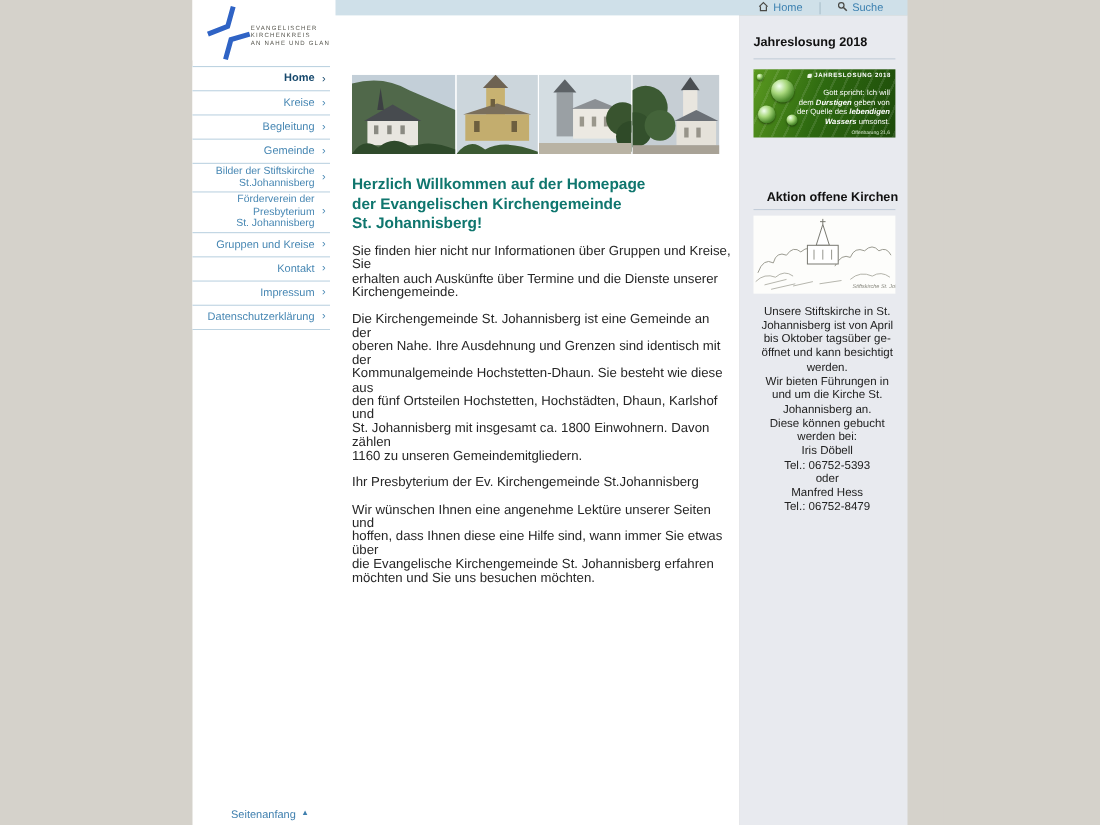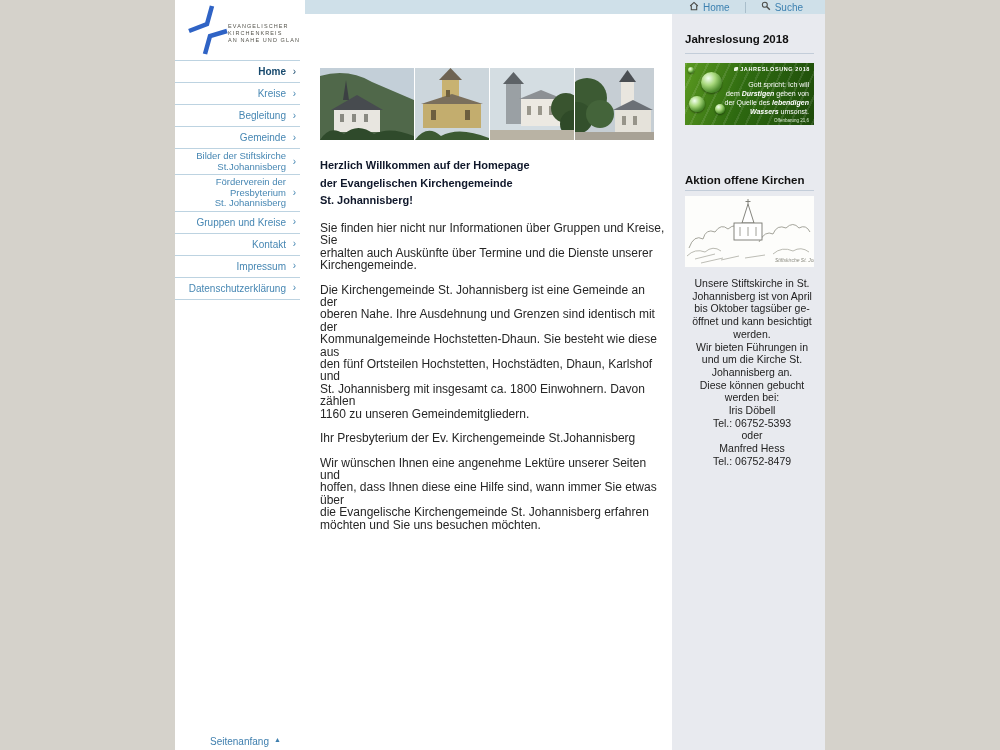--- a/index.html
+++ b/index.html
@@ -21,21 +21,21 @@
   .nav { position:absolute; left:175px; top:60px; width:125px; }
   .nav-item { position:relative; border-top:1px solid #bdd3e1; text-align:right; padding:5px 14px 5px 2px; font-size:10px; line-height:11px; color:#4787b3; white-space:pre-line; cursor:pointer; background:#fff; }
   .nav-item.two-line { padding:2px 14px 2px 2px; font-size:9.5px; line-height:10.5px; }
   .nav-item.active { color:#17496d; font-weight:bold; }
   .nav-item .arrow { position:absolute; right:4px; top:50%; transform:translateY(-52%); font-size:10px; font-weight:normal; }
   .nav-end { border-top:1px solid #bdd3e1; height:0; }
 
   .banner { position:absolute; left:320px; top:68px; height:72px; display:flex; gap:1px; background:#fff; }
   .banner svg { display:block; }
 
-  .main-heading { position:absolute; left:320px; top:150px; font-size:11px; line-height:17.5px; font-weight:bold; color:#0f172a; white-space:pre-line; }
+  .main-heading { position:absolute; left:320px; top:150px; font-size:14px; line-height:17.5px; font-weight:bold; color:#0f766e; white-space:pre-line; }
 
   .paragraphs { position:absolute; left:320px; top:222px; width:345px; font-size:12px; line-height:12.4px; color:#262626; }
   .paragraphs p { margin:0 0 12px; white-space:pre-line; }
 
   .rp-title { position:absolute; left:13px; font-size:11.5px; font-weight:bold; color:#111; }
   .rp-div { position:absolute; left:13px; width:129px; border-top:1px solid #c3cdd9; }
 
   .jl-img { position:absolute; left:13px; top:49px; width:129px; height:62px; overflow:hidden; cursor:pointer;
             background:linear-gradient(110deg,#5b9a20 0%,#2e6a10 45%,#1d4a0a 100%); }
   .jl-vein { position:absolute; inset:0; background:repeating-linear-gradient(115deg, rgba(255,255,255,.10) 0 2px, transparent 2px 10px); }
@@ -206,21 +206,21 @@
         <span class="jl-leaf"></span>
         <span>JAHRESLOSUNG 2018</span>
       </div>
       <div class="jl-quote"><span>Gott spricht: Ich will
 dem </span><b>Durstigen</b><span> geben von
 der Quelle des </span><b>lebendigen
 Wassers</b><span> umsonst.</span></div>
       <div class="jl-ref">Offenbarung 21,6</div>
     </div>
 
-    <div class="rp-title" style="top:160px;">Aktion offene Kirchen</div>
+    <div class="rp-title" style="top:160px;margin-left:12px;">Aktion offene Kirchen</div>
     <div class="rp-div" style="top:176px;"></div>
 
     <div class="sketch">
       <svg width="129" height="71" viewBox="0 0 129 71">
         <path d="M4 52 q5 -14 14 -9 q3 -11 12 -7 q6 -9 13 -3 q8 -7 13 1" fill="none" stroke="#9a9a90" stroke-width="0.9"></path>
         <path d="M74 46 q6 -12 14 -8 q4 -10 13 -6 q7 -7 13 0 q7 -4 11 4" fill="none" stroke="#9a9a90" stroke-width="0.9"></path>
         <path d="M2 60 q8 -8 18 -4 q8 -7 16 -1" fill="none" stroke="#a8a89e" stroke-width="0.8"></path>
         <path d="M88 58 q9 -8 20 -3 q8 -5 16 1" fill="none" stroke="#a8a89e" stroke-width="0.8"></path>
         <line x1="63" y1="8" x2="63" y2="3" stroke="#77776f" stroke-width="0.9"></line>
         <line x1="60.5" y1="5.5" x2="65.5" y2="5.5" stroke="#77776f" stroke-width="0.9"></line>

